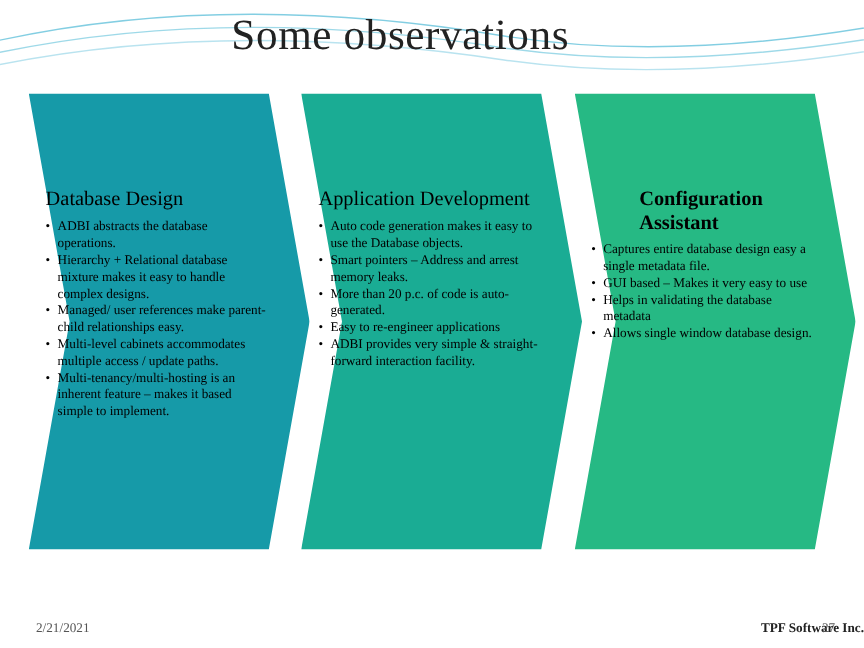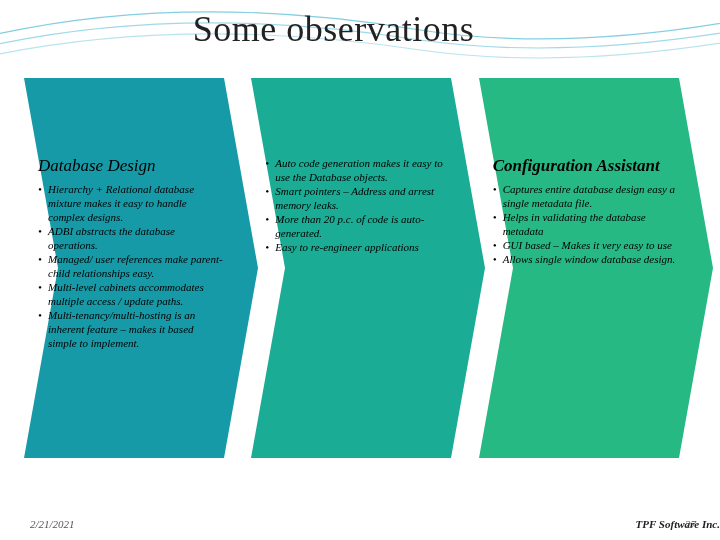--- a/index.html
+++ b/index.html
@@ -3,27 +3,27 @@
 <meta charset="utf-8">
 <style>
   * { box-sizing: border-box; margin: 0; padding: 0; }
   html, body { width: 720px; height: 540px; font-family: Georgia, "Times New Roman", serif; background: #fff; overflow: hidden; }
   .slide { position: relative; width: 720px; height: 540px; }
   .bg-swoosh { position: absolute; top: 0; left: 0; width: 720px; height: 90px; pointer-events: none; }
   .title { position: absolute; top: 8px; left: 0; width: 667px; text-align: center; font-size: 36px; font-weight: 400; color: #222; letter-spacing: 0.5px; }
   .columns { position: absolute; top: 78px; left: 30px; width: 660px; height: 400px; display: flex; gap: 22px; }
   .col { position: relative; flex: 1 1 0; }
   .chevron { position: absolute; top: 0; left: -6px; width: 234px; height: 380px; z-index: 0; }
-  .panel { position: relative; z-index: 1; padding: 78px 12px 0 8px; font-style: italic; }
+  .panel { position: relative; z-index: 1; padding: 78px 12px 0 8px; }
   .panel-title { font-size: 17px; line-height: 1.15; color: #000; margin-bottom: 6px; font-weight: 400; }
-  .panel-title.bold { font-weight: 700; }
+  .panel-title.bold { font-weight: 700; margin-left: 40px; }
   ul.bullets { list-style: none; padding-left: 0; }
   ul.bullets li { position: relative; padding-left: 10px; font-size: 11px; line-height: 1.28; color: #000; margin-bottom: 0; }
   ul.bullets li::before { content: "•"; position: absolute; left: 0; top: 0; }
-  .footer { position: absolute; bottom: 10px; left: 0; width: 720px; display: flex; align-items: center; font-size: 11px; color: #555; font-style: italic; }
+  .footer { position: absolute; bottom: 10px; left: 0; width: 720px; display: flex; align-items: center; font-size: 11px; color: #555; }
   .footer-date { position: absolute; left: 30px; }
   .footer-center { width: 100%; text-align: right; font-weight: 700; color: #222; }
   .footer-page { position: absolute; right: 24px; }
 </style>
 </head>
 <body>
 
 <div class="slide">
 
   <svg class="bg-swoosh" viewBox="0 0 720 90" preserveAspectRatio="none">
@@ -36,53 +36,55 @@
 
   <div class="columns">
 
     <div class="col">
       <svg class="chevron" viewBox="0 0 234 380" preserveAspectRatio="none">
         <polygon points="0,0 200,0 234,190 200,380 0,380 34,190" fill="#169aa8"></polygon>
       </svg>
       <div class="panel">
         <div class="panel-title">Database Design</div>
         <ul class="bullets">
+          <li>ADBI abstracts the database operations.</li>
           <li>Hierarchy + Relational database mixture makes it easy to handle complex designs.</li>
-          <li>ADBI abstracts the database operations.</li>
           <li>Managed/ user references make parent-child relationships easy.</li>
           <li>Multi-level cabinets accommodates multiple access / update paths.</li>
           <li>Multi-tenancy/multi-hosting is an inherent feature – makes it based simple to implement.</li>
         </ul>
       </div>
     </div>
 
     <div class="col">
       <svg class="chevron" viewBox="0 0 234 380" preserveAspectRatio="none">
         <polygon points="0,0 200,0 234,190 200,380 0,380 34,190" fill="#1aac94"></polygon>
       </svg>
       <div class="panel">
+        <div class="panel-title">Application Development</div>
         <ul class="bullets">
           <li>Auto code generation makes it easy to use the Database objects.</li>
           <li>Smart pointers – Address and arrest memory leaks.</li>
           <li>More than 20 p.c. of code is auto-generated.</li>
           <li>Easy to re-engineer applications</li>
+          <li>ADBI provides very simple &amp; straight-forward interaction facility.</li>
         </ul>
       </div>
     </div>
 
     <div class="col">
       <svg class="chevron" viewBox="0 0 234 380" preserveAspectRatio="none">
         <polygon points="0,0 200,0 234,190 200,380 0,380 34,190" fill="#26b984"></polygon>
       </svg>
       <div class="panel">
         <div class="panel-title bold">Configuration Assistant</div>
         <ul class="bullets">
           <li>Captures entire database design easy a single metadata file.</li>
+          <li>GUI based – Makes it very easy to use</li>
           <li>Helps in validating the database metadata</li>
-          <li>GUI based – Makes it very easy to use</li>
           <li>Allows single window database design.</li>
         </ul>
       </div>
     </div>
 
   </div>
 
   <div class="footer">
     <span class="footer-date">2/21/2021</span>
     <span class="footer-center">TPF Software Inc.</span>

